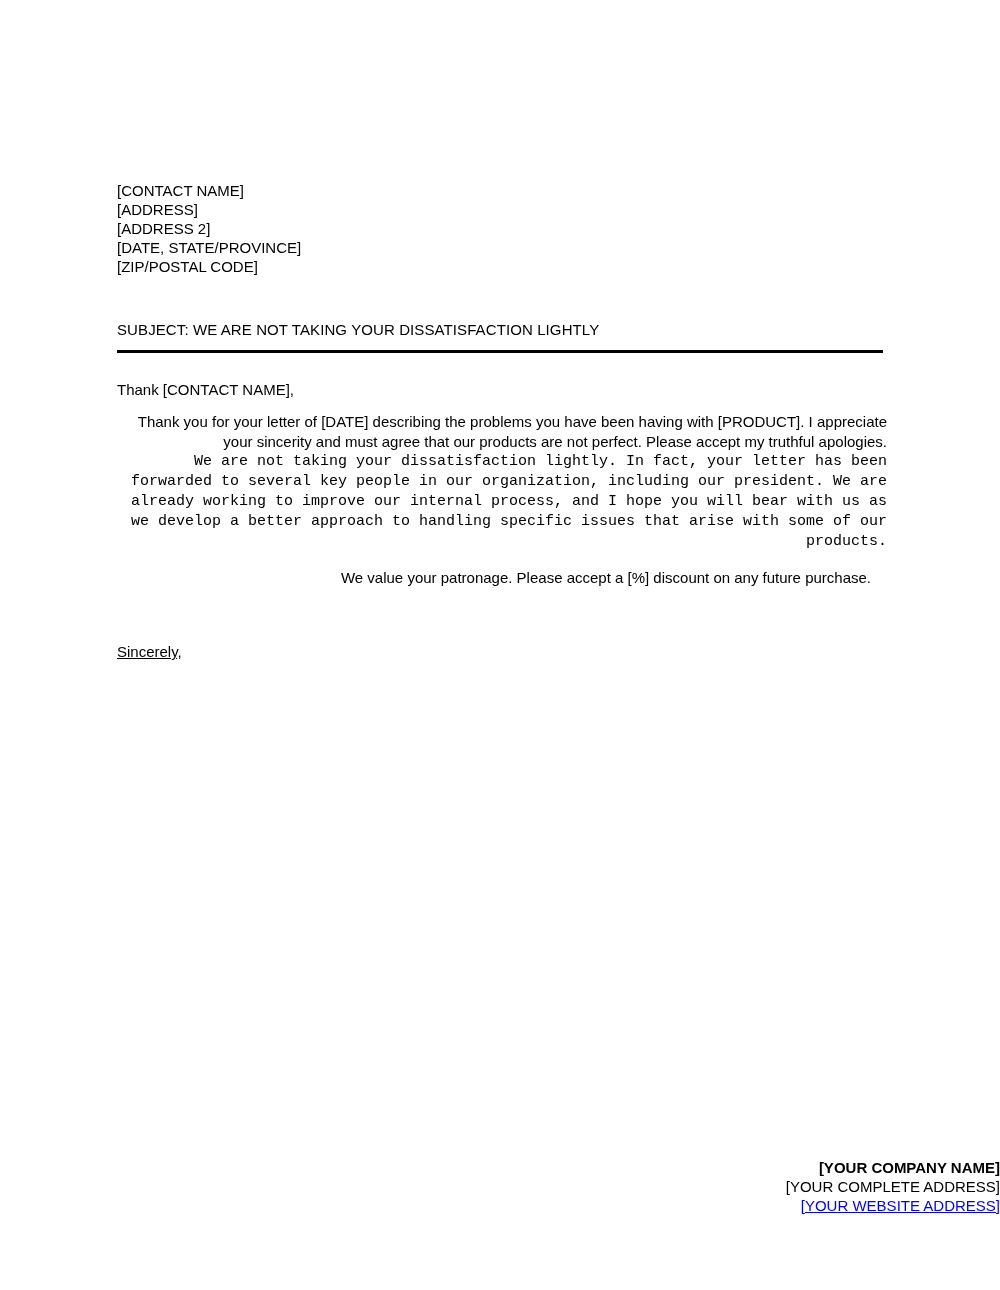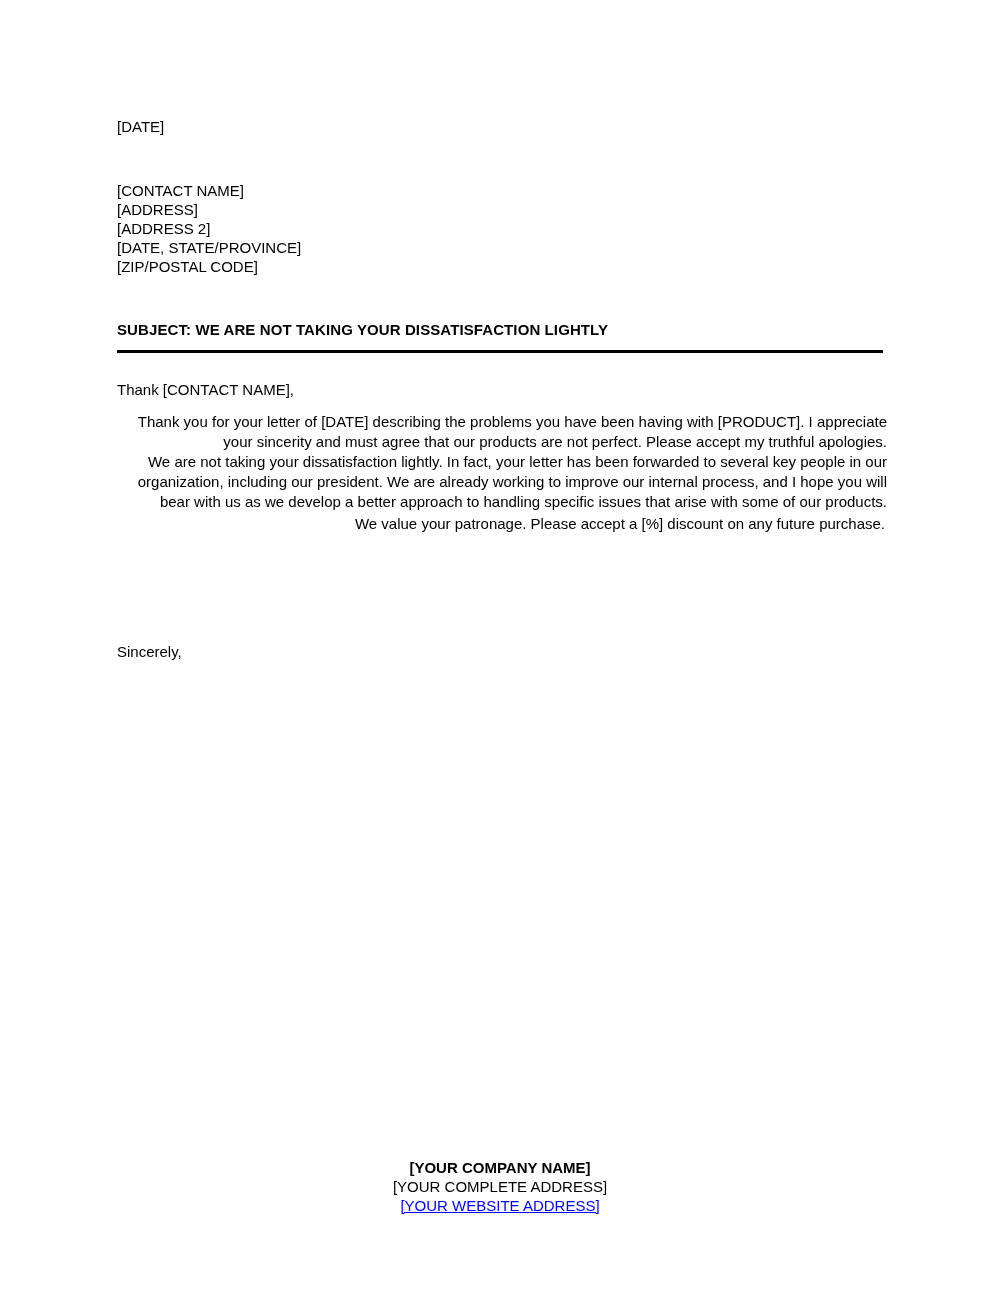--- a/index.html
+++ b/index.html
@@ -54,21 +54,21 @@
   
   .subject-block {
     position: absolute;
     left: 117px;
     top: 320px;
     width: 768px;
   }
   .subject-text {
     font-size: 15px;
     line-height: 19px;
-    font-weight: bold;
+    font-weight: normal;
     letter-spacing: 0.1px;
   }
   .subject-rule {
     margin-top: 11px;
     width: 766px;
     height: 3px;
     background: #000000;
   }
 
   
@@ -89,81 +89,79 @@
   .body-block .para + .para {
     margin-top: 18px;
   }
 
   
   .closing-block {
     position: absolute;
     left: 117px;
     top: 642px;
     width: 768px;
+    text-decoration: underline;
   }
 
   
   .signature-block {
     position: absolute;
     left: 117px;
     top: 736px;
     width: 768px;
   }
 
   
   .footer-block {
     position: absolute;
     left: 0;
     top: 1158px;
     width: 1000px;
-    text-align: center;
+    text-align: right;
   }
   .footer-line {
     font-size: 15px;
     line-height: 19px;
   }
   .footer-company {
     font-weight: bold;
   }
   .footer-link {
     color: #0000ff;
     text-decoration: underline;
     cursor: pointer;
   }
 </style>
 </head>
 <body>
 
 <div class="page">
 
-  <div class="date-block">
-    <div class="line">[DATE]</div>
-  </div>
 
   <div class="address-block">
     <div class="line">[CONTACT NAME]</div>
     <div class="line">[ADDRESS]</div>
     <div class="line">[ADDRESS 2]</div>
     <div class="line">[DATE, STATE/PROVINCE]</div>
     <div class="line">[ZIP/POSTAL CODE]</div>
   </div>
 
   <div class="subject-block">
     <div class="subject-text">SUBJECT: WE ARE NOT TAKING YOUR DISSATISFACTION LIGHTLY</div>
     <div class="subject-rule"></div>
   </div>
 
   <div class="salutation-block">
     <div class="line">Thank [CONTACT NAME],</div>
   </div>
 
   <div class="body-block">
     <p class="para" style="margin:0;">Thank you for your letter of [DATE] describing the problems you have been having with [PRODUCT]. I appreciate your sincerity and must agree that our products are not perfect. Please accept my truthful apologies.</p>
-    <p class="para" style="margin:0;">We are not taking your dissatisfaction lightly. In fact, your letter has been forwarded to several key people in our organization, including our president. We are already working to improve our internal process, and I hope you will bear with us as we develop a better approach to handling specific issues that arise with some of our products.</p>
-    <p class="para" style="margin:2px;">We value your patronage. Please accept a [%] discount on any future purchase.</p>
+    <p class="para" style="margin:0;font-family:Liberation Mono, monospace;">We are not taking your dissatisfaction lightly. In fact, your letter has been forwarded to several key people in our organization, including our president. We are already working to improve our internal process, and I hope you will bear with us as we develop a better approach to handling specific issues that arise with some of our products.</p>
+    <p class="para" style="margin:16px;">We value your patronage. Please accept a [%] discount on any future purchase.</p>
   </div>
 
   <div class="closing-block">
     <div class="line">Sincerely,</div>
   </div>
 
 
   <div class="footer-block">
     <div class="footer-line footer-company">[YOUR COMPANY NAME]</div>
     <div class="footer-line">[YOUR COMPLETE ADDRESS]</div>

